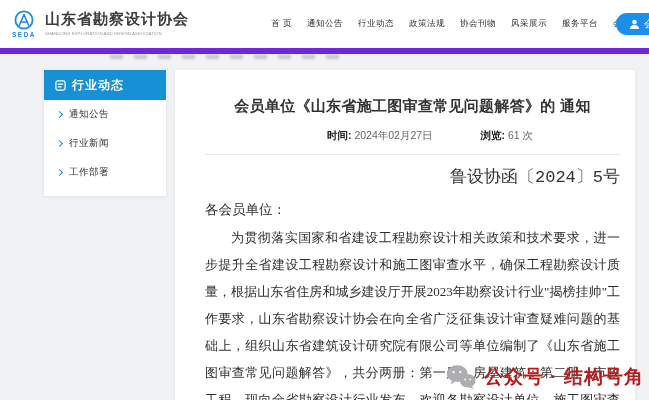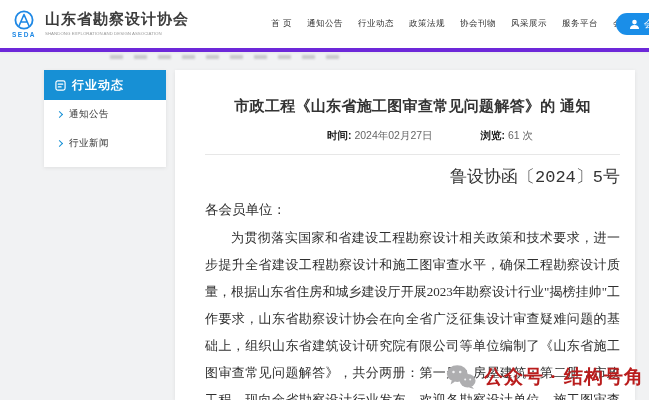--- a/index.html
+++ b/index.html
@@ -5,21 +5,21 @@
   html,body{margin:0;padding:0;}
   body{
     width:649px;height:400px;position:relative;overflow:hidden;
     background:#f1f2f3;
     font-family:"Liberation Sans","DejaVu Sans",sans-serif;
     -webkit-font-smoothing:antialiased;
   }
   
   .topbar{
     position:absolute;top:0;left:0;width:649px;height:48px;background:#ffffff;
-    border-bottom:4px solid #6d28d9;display:flex;align-items:center;z-index:6;
+    border-bottom:6px solid #6d28d9;display:flex;align-items:center;z-index:6;
     box-shadow:0 1px 2px rgba(0,0,0,.04);
   }
   .logo{display:flex;align-items:center;gap:6px;padding-left:9px;flex:none;cursor:pointer;}
   .logo-emblem{display:flex;flex-direction:column;align-items:center;width:30px;}
   .logo-acronym{font-size:6.5px;font-weight:bold;color:#1e88e5;letter-spacing:1.5px;margin-top:-1px;}
   .brand{display:flex;flex-direction:column;justify-content:center;}
   .brand-name{font-size:15px;font-weight:bold;color:#3c3c3c;letter-spacing:1px;white-space:nowrap;}
   .brand-sub{font-size:8px;color:#9a9a9a;white-space:nowrap;transform:scale(.55);transform-origin:left center;margin-top:0px;}
   .nav{display:flex;gap:15px;margin-left:14px;align-items:flex-end;}
   .nav-item{font-size:8.5px;color:#333;white-space:nowrap;cursor:pointer;letter-spacing:.5px;}
@@ -133,24 +133,28 @@
     <span>行业动态</span>
   </div>
   <div class="side-item">
     <span class="chev"></span>
     <span>通知公告</span>
   </div>
   <div class="side-item">
     <span class="chev"></span>
     <span>行业新闻</span>
   </div>
+  <div class="side-item">
+    <span class="chev"></span>
+    <span>工作部署</span>
+  </div>
 </aside>
 
 <main class="content">
-  <h1 class="art-title">市政工程《山东省施工图审查常见问题解答》的 通知</h1>
+  <h1 class="art-title">会员单位《山东省施工图审查常见问题解答》的 通知</h1>
   <div class="art-meta">
     <span class="meta-label">时间:</span>
     <span>2024年02月27日</span>
     <span class="meta-label second">浏览:</span>
     <span>61 次</span>
   </div>
   <div class="divider"></div>
   <div class="doc-number">鲁设协函〔2024〕5号</div>
   <div class="salutation">各会员单位：</div>
   <p class="body-para">为贯彻落实国家和省建设工程勘察设计相关政策和技术要求，进一步提升全省建设工程勘察设计和施工图审查水平，确保工程勘察设计质量，根据山东省住房和城乡建设厅开展2023年勘察设计行业"揭榜挂帅"工作要求，山东省勘察设计协会在向全省广泛征集设计审查疑难问题的基础上，组织山东省建筑设计研究院有限公司等单位编制了《山东省施工图审查常见问题解答》，共分两册：第一册：房屋建筑；第二册：市政工程。现向全省勘察设计行业发布，欢迎各勘察设计单位、施工图审查机构和相关技术人员参阅。</p>

